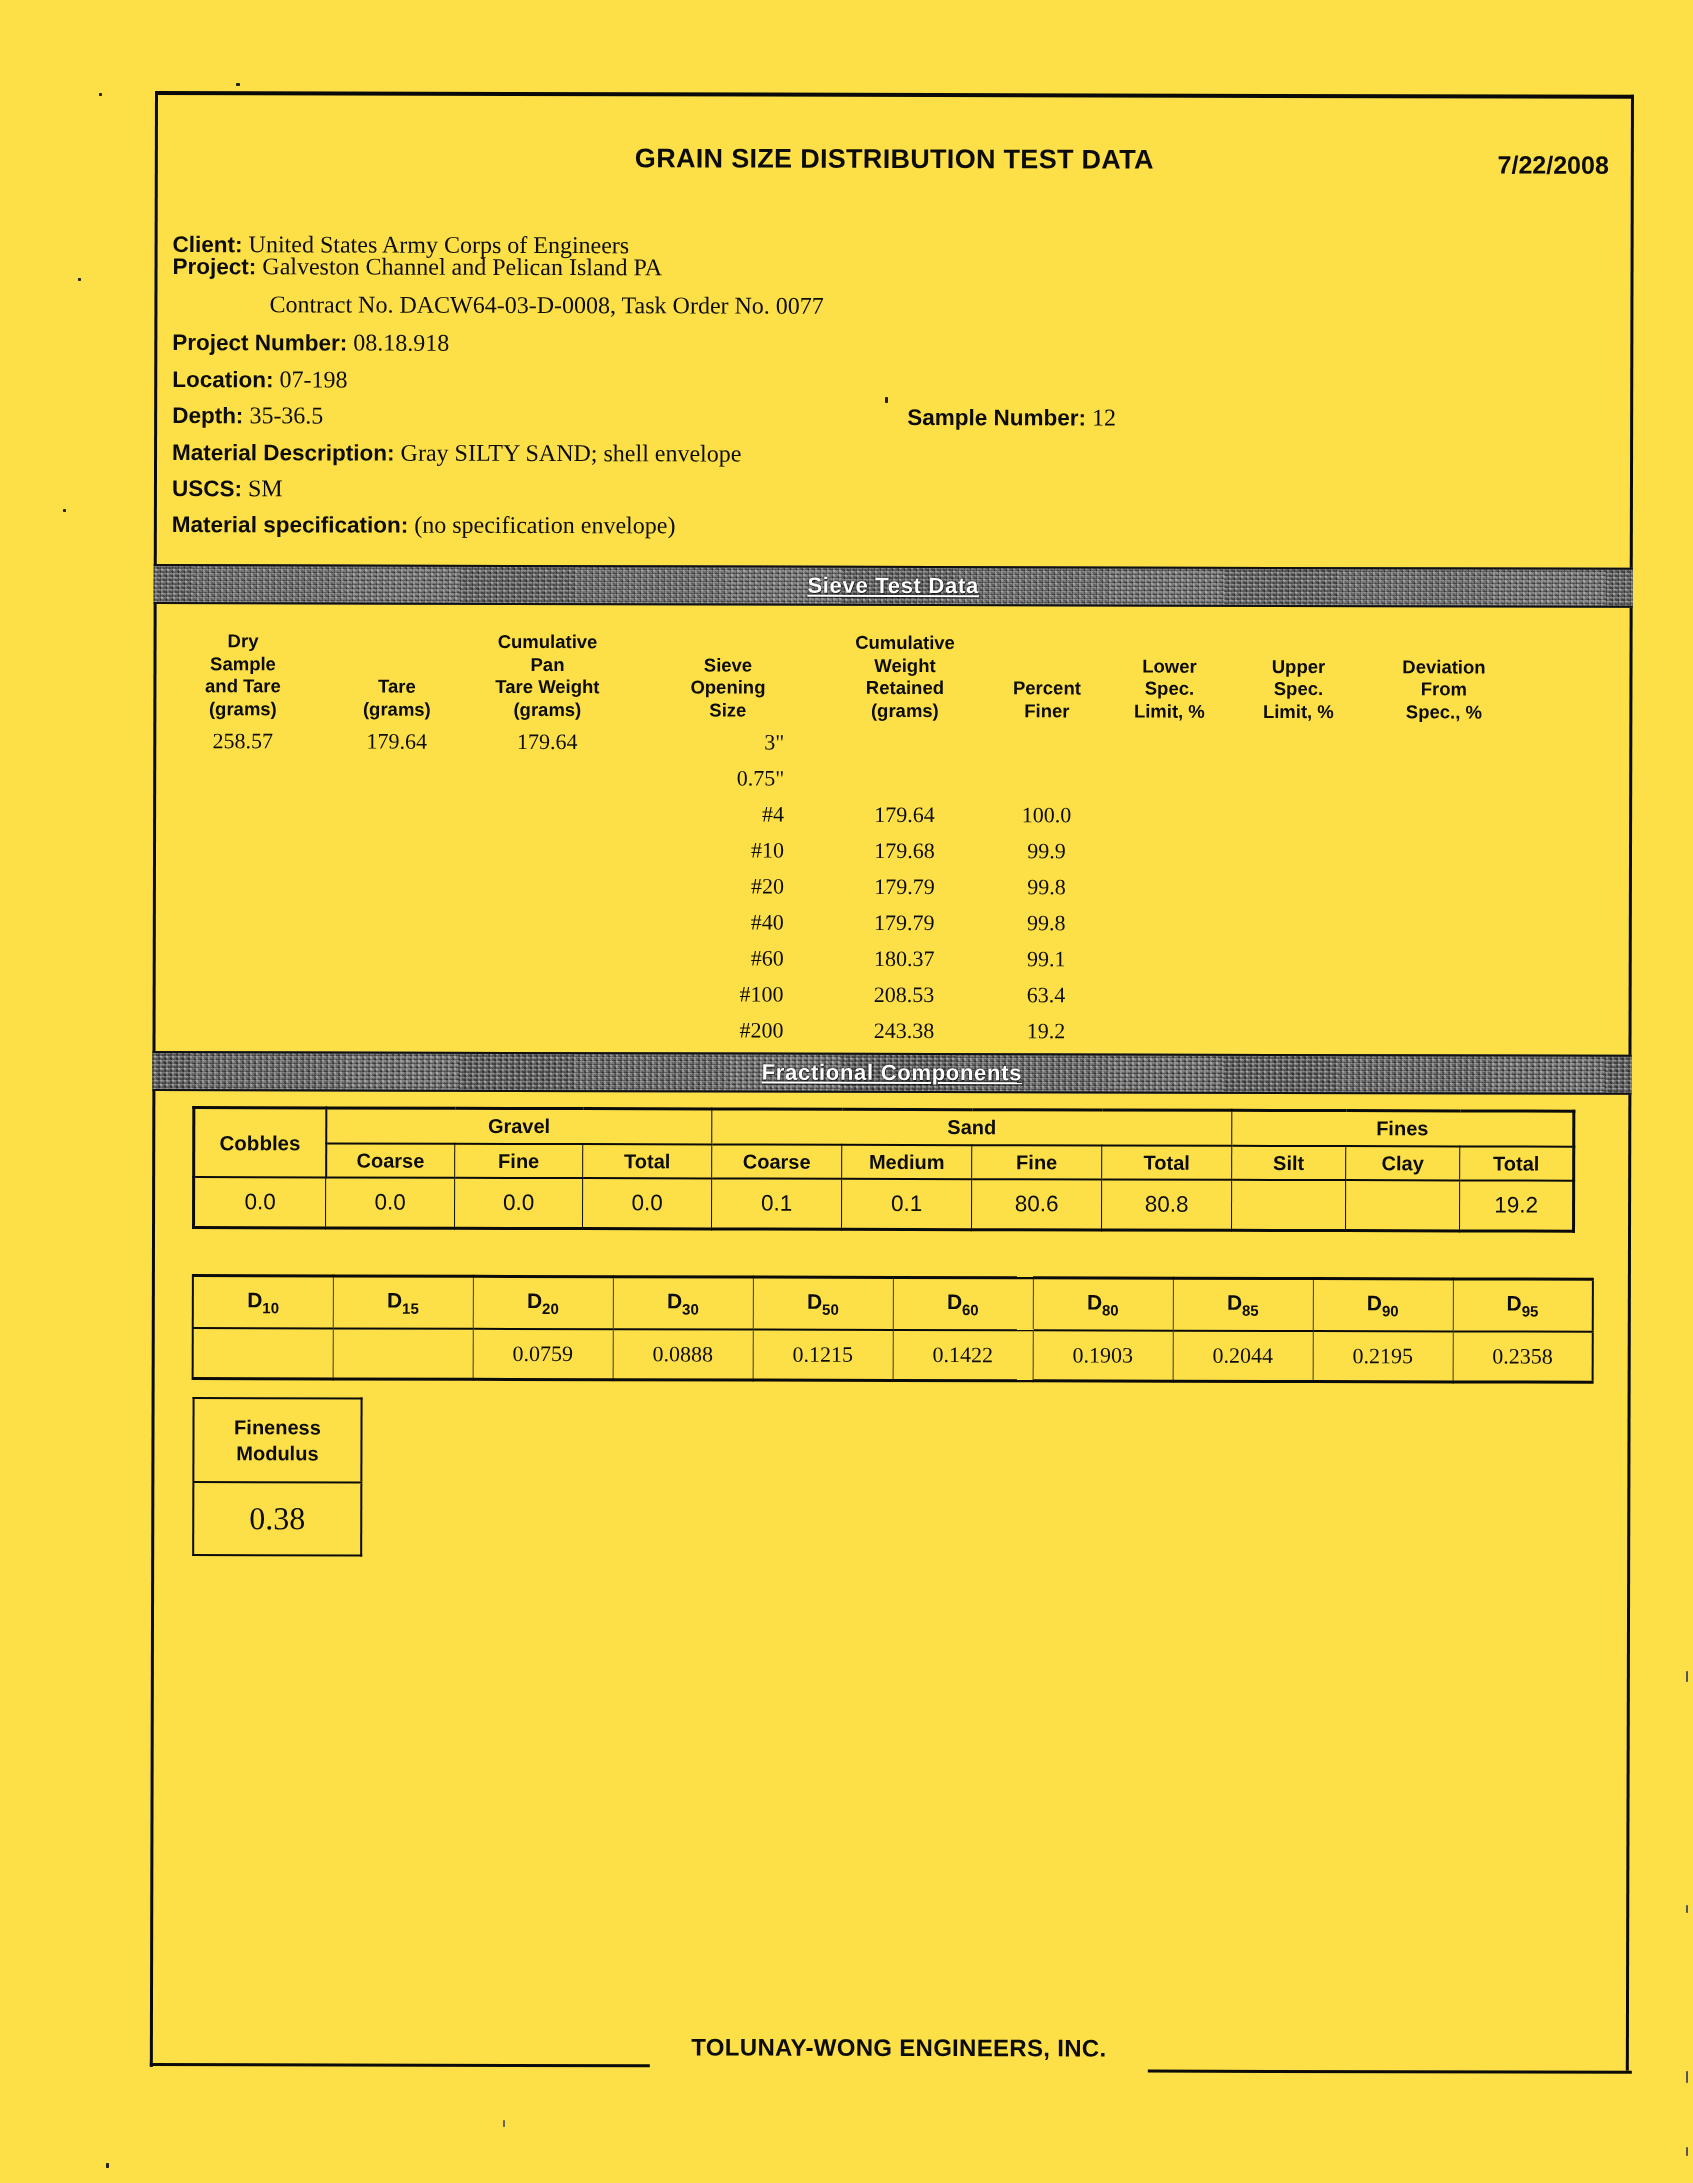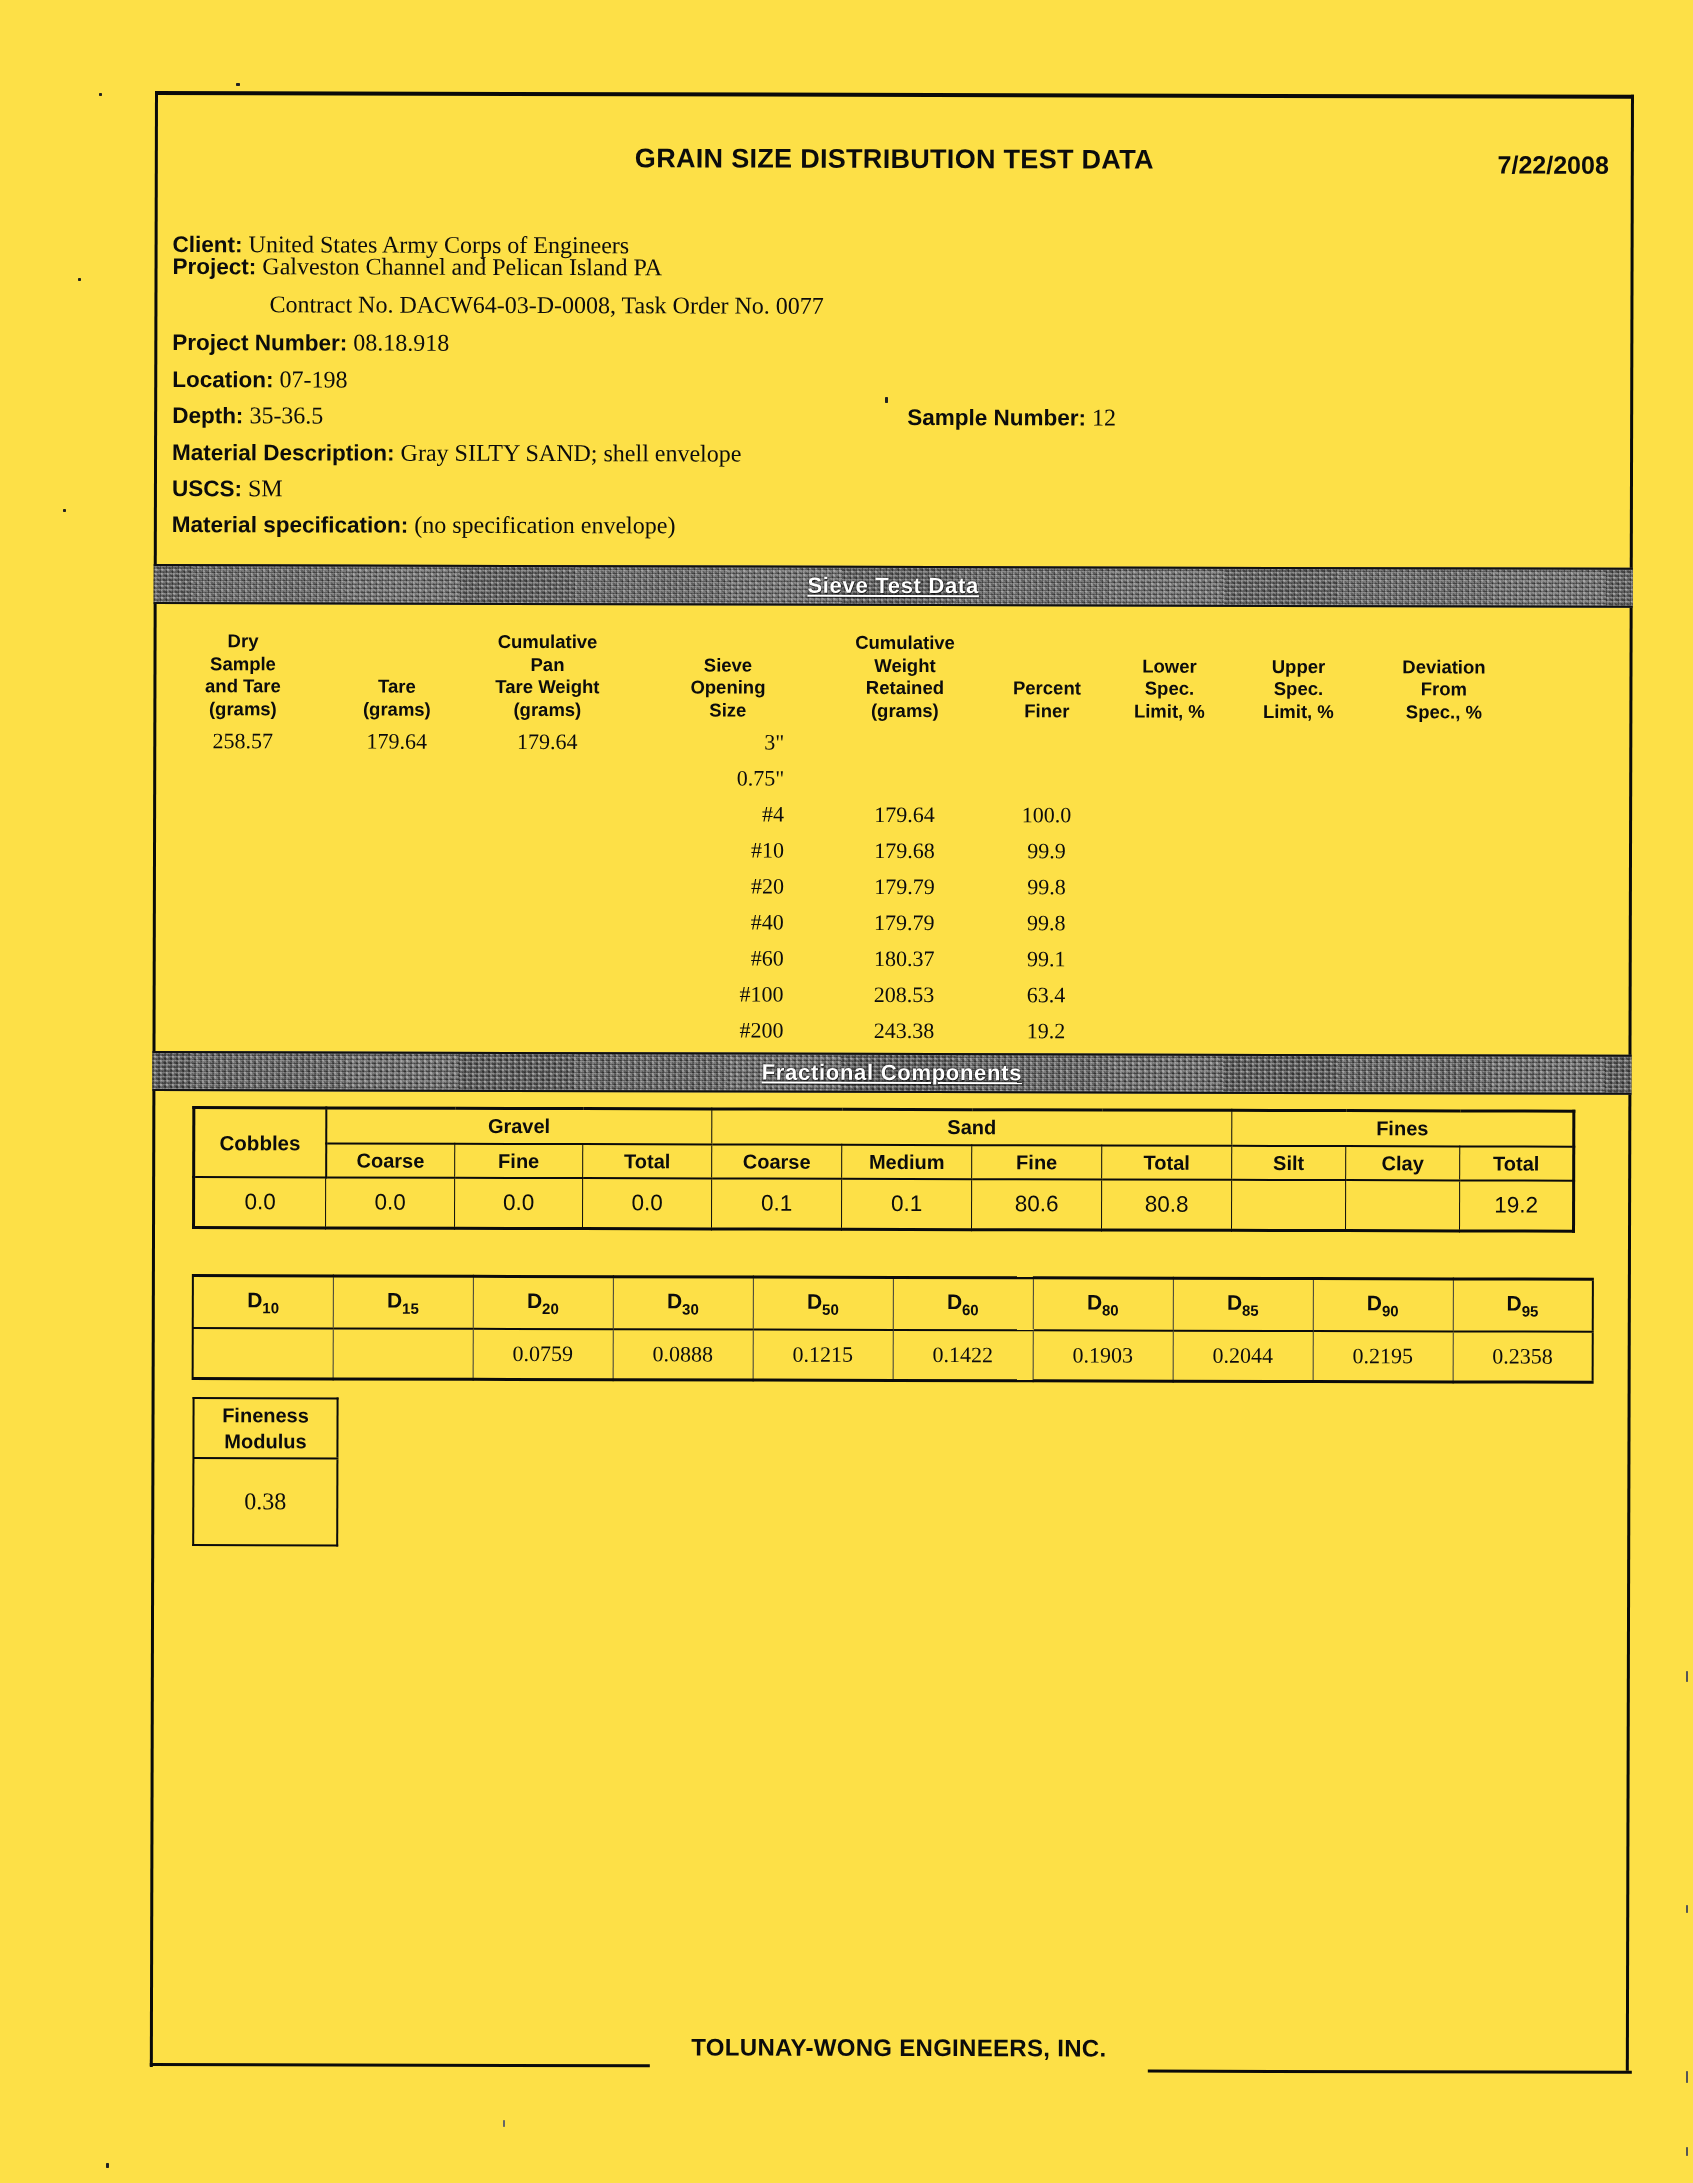--- a/index.html
+++ b/index.html
@@ -121,25 +121,25 @@
   #d-table td { height: 48px; font-size: 22px; }
   .dsub { font-size: 15px; vertical-align: -6px; font-weight: bold; text-align: center; }
 
   
   #fineness-table {
     position: absolute; left: 196px; top: 1397px;
     border-collapse: collapse; table-layout: fixed;
     border: 2.6px solid #0b0b0b;
   }
   #fineness-table th {
-    width: 142px; height: 58px; padding: 0;
+    width: 142px; height: 58px; padding: 12px;
     font-family: "Liberation Sans", sans-serif; font-weight: bold; font-size: 20px;
     line-height: 1.3; border-bottom: 2px solid #0b0b0b; text-align: center;
   }
-  #fineness-table td { height: 53px; text-align: center; font-size: 24px; padding: 16px; }
+  #fineness-table td { height: 53px; text-align: center; font-size: 32px; padding: 9px; }
 
   
   .footer-line { position: absolute; height: 3.3px; background: #0b0b0b; }
   #footer-line-left  { left: 155px;  top: 2063px; width: 500px; }
   #footer-line-right { left: 1153px; top: 2067px; width: 484px; }
   .footer-text {
     position: absolute; left: 656px; top: 2032px; width: 496px; text-align: center;
     font-family: "Liberation Sans", sans-serif; font-weight: bold; font-size: 24px;
     letter-spacing: 0.3px;
   }

